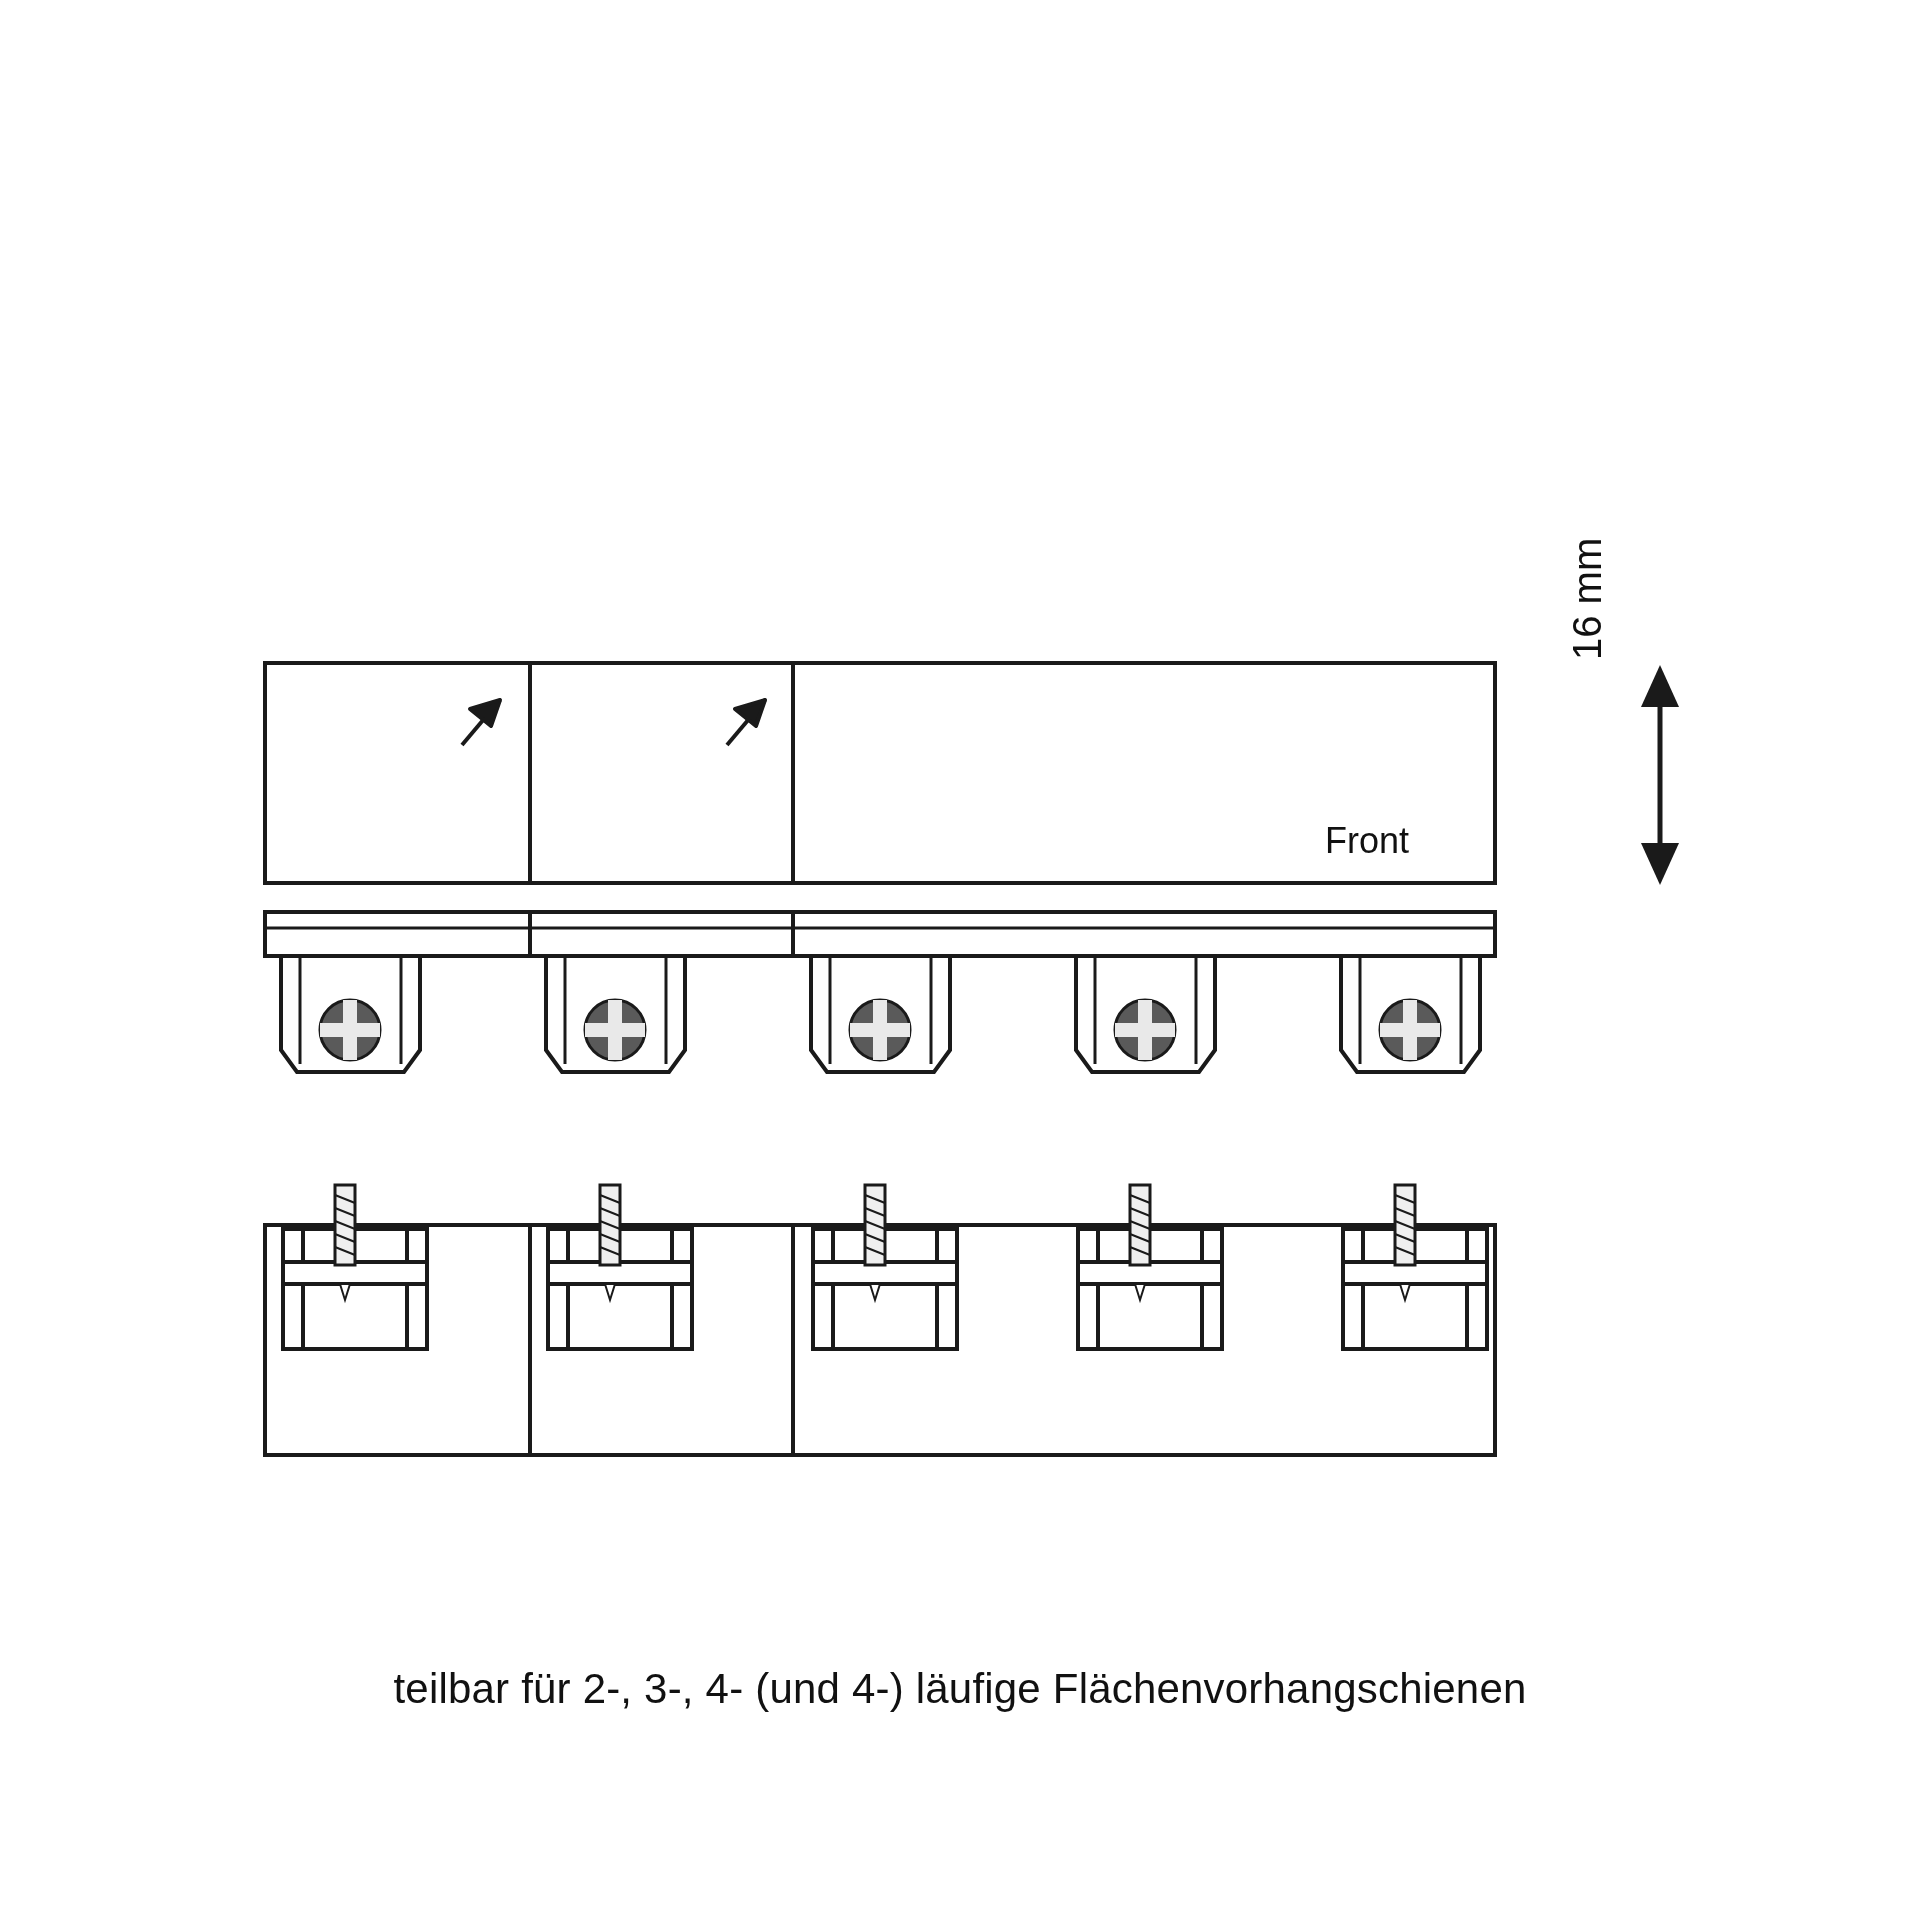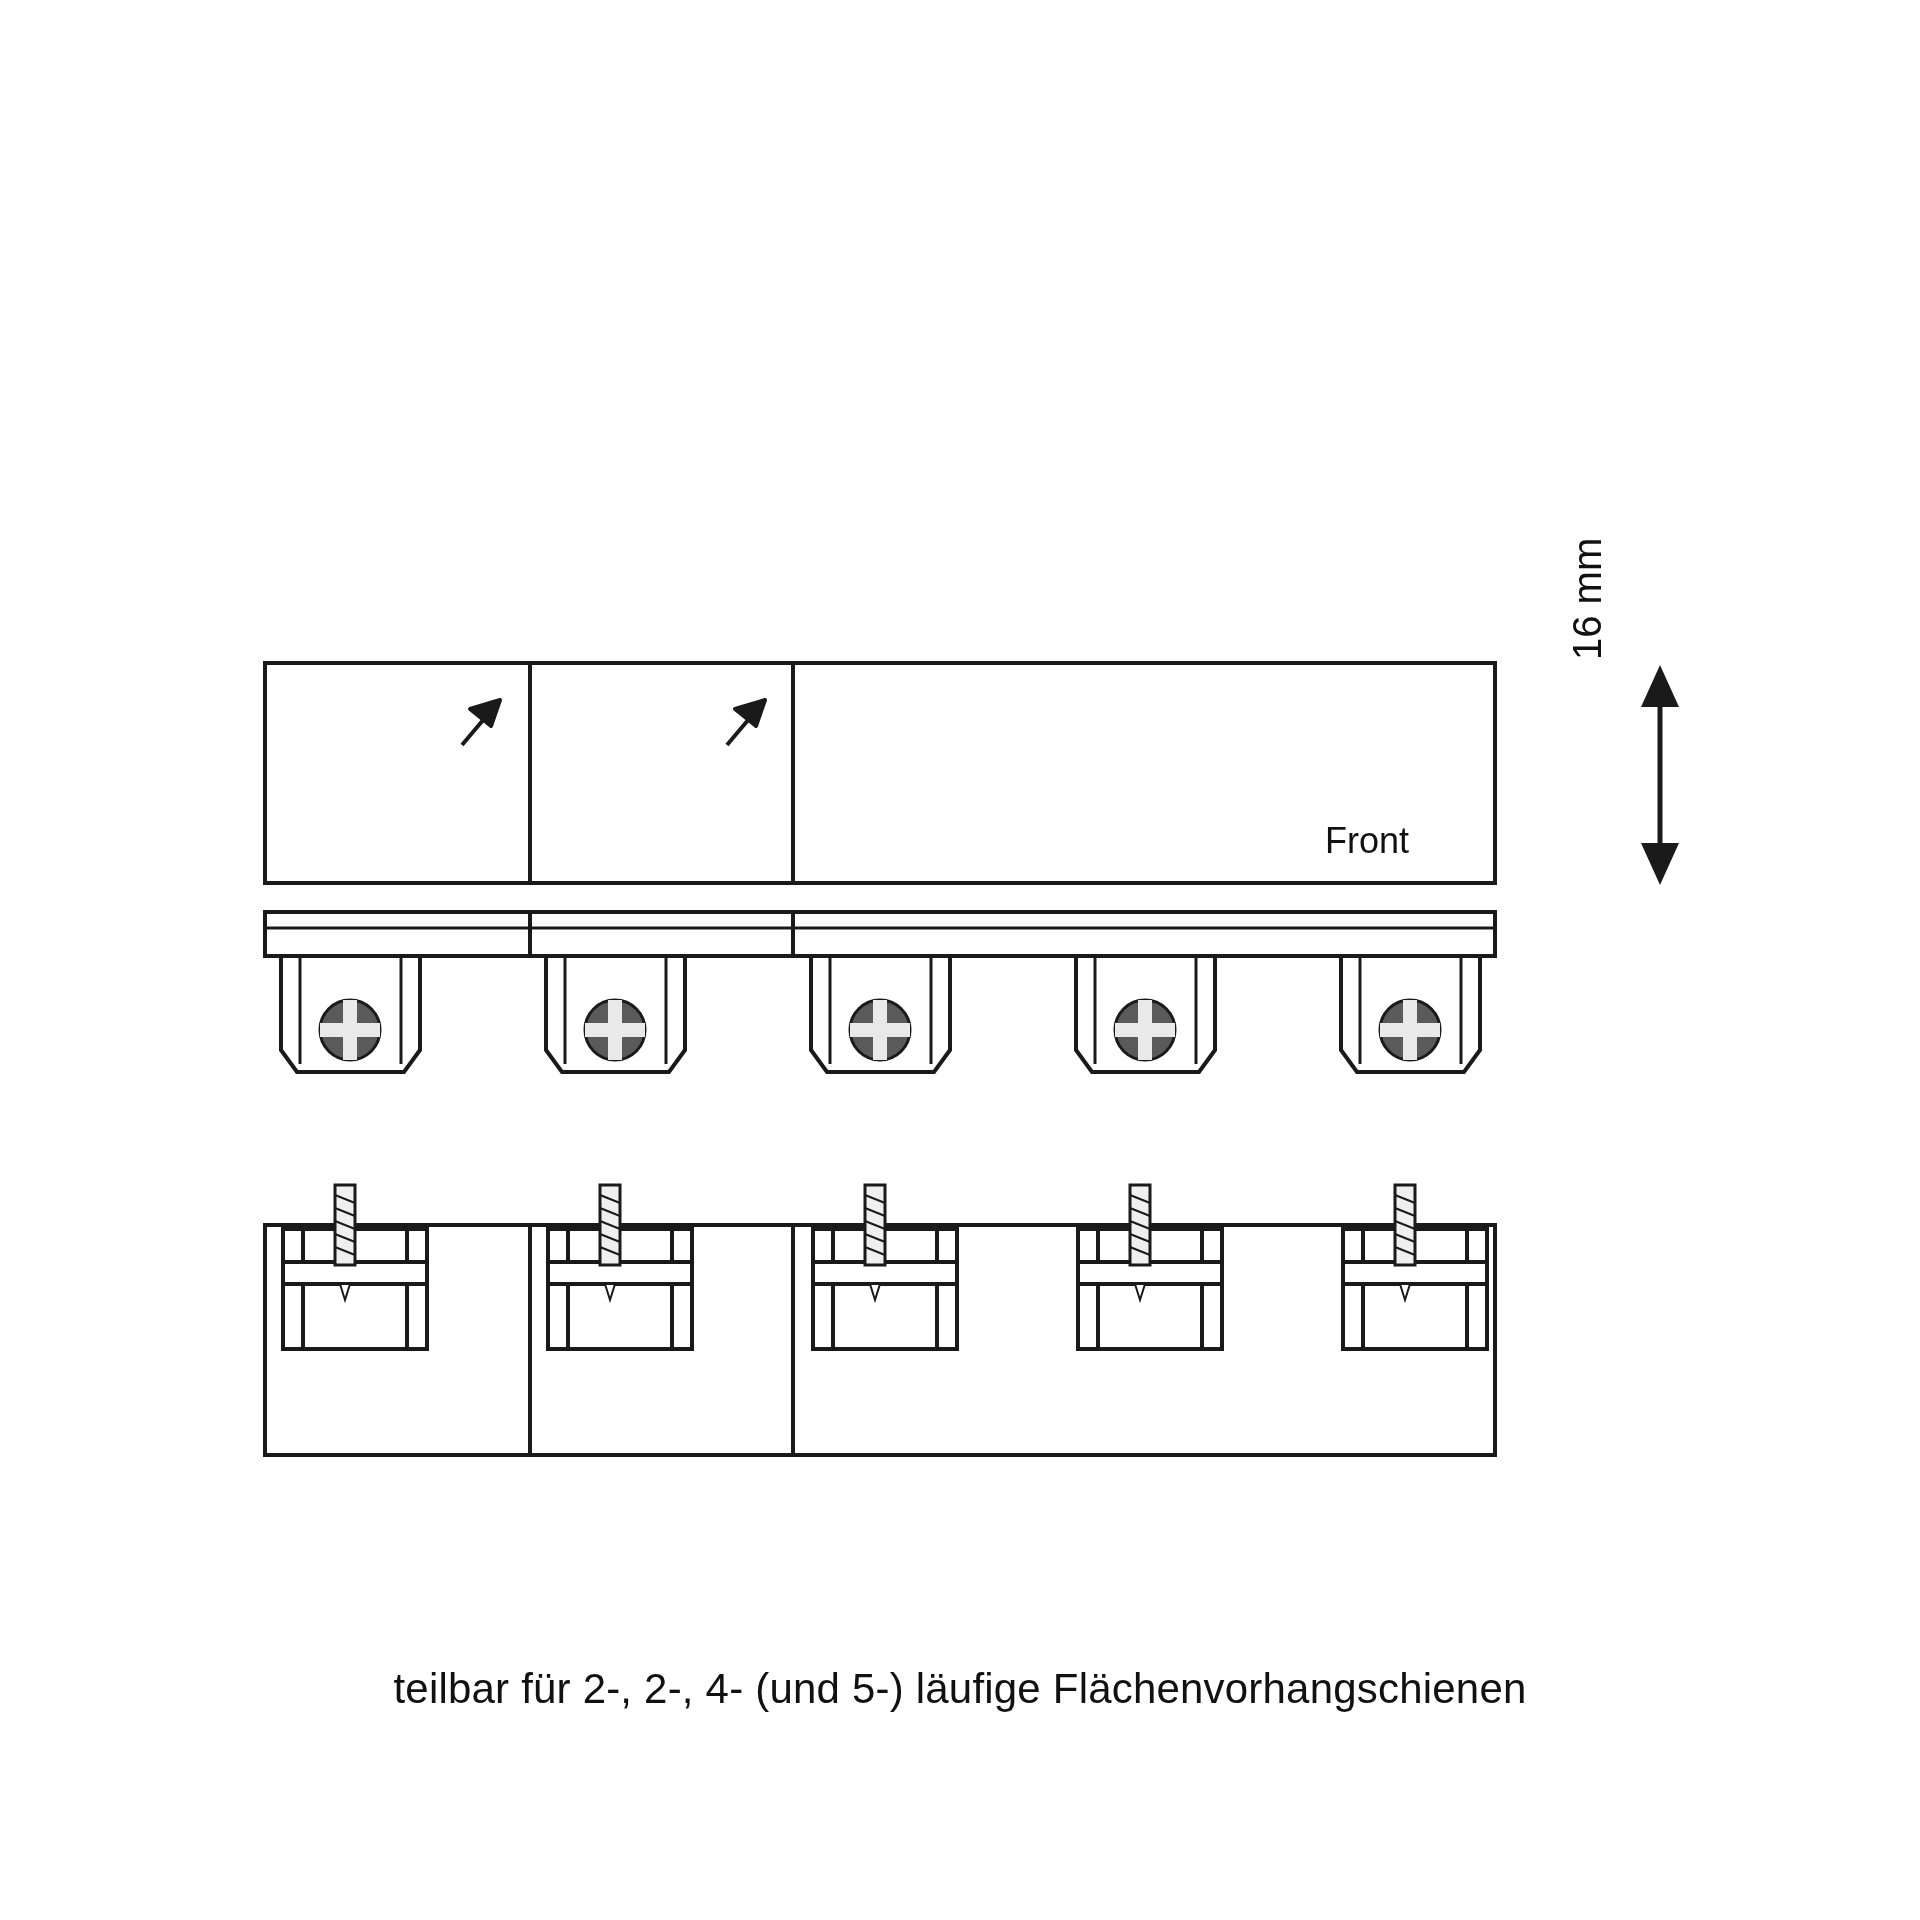--- a/index.html
+++ b/index.html
@@ -218,14 +218,14 @@
           <line x1="1395" y1="1234" x2="1415" y2="1242" stroke="#1a1a1a" stroke-width="2"></line>
           <line x1="1395" y1="1247" x2="1415" y2="1255" stroke="#1a1a1a" stroke-width="2"></line>
           <path d="M1400 1284 L1405 1300 L1410 1284 Z" fill="#ffffff" stroke="#1a1a1a" stroke-width="2"></path>
         </g>
       </g>
     </g>
   </svg>
 
   <div class="front-label">Front</div>
   <div class="dim-label">16 mm</div>
-  <div class="caption">teilbar für 2-, 2-, 4- (und 5-) läufige Flächenvorhangschienen</div>
+  <div class="caption">teilbar für 2-, 3-, 4- (und 4-) läufige Flächenvorhangschienen</div>
 </div>
 
 </body></html>

